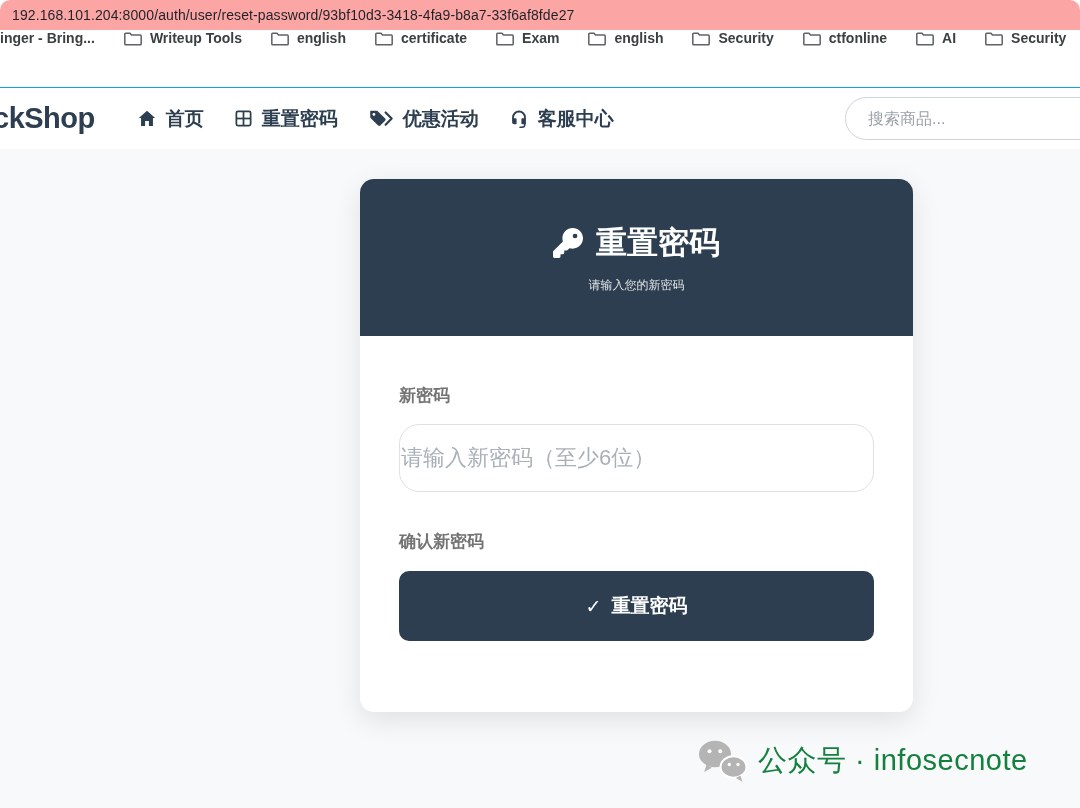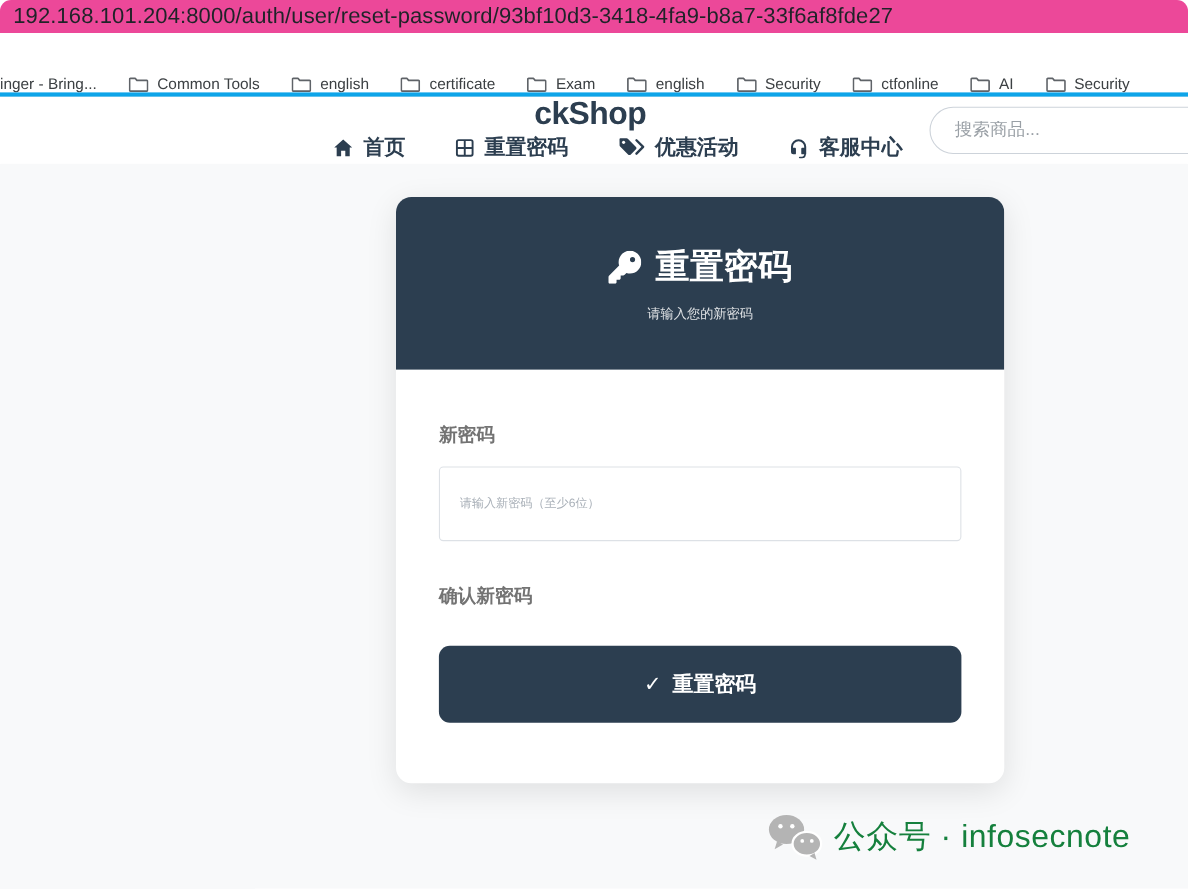--- a/index.html
+++ b/index.html
@@ -3,45 +3,45 @@
 <meta charset="utf-8">
 <style>
   * { margin:0; padding:0; box-sizing:border-box; }
   html,body { width:1080px; height:808px; overflow:hidden; }
   body {
     font-family:"Liberation Sans","DejaVu Sans",sans-serif;
     background:#ffffff; position:relative;
   }
   
   .urlbar {
-    height:30px; background:#ec4899; border-radius:10px 10px 0 0;
+    height:30px; background:#fca5a5; border-radius:10px 10px 0 0;
     display:flex; align-items:center; padding:0 12px;
-    font-size:20px; color:#1f2328; letter-spacing:0.1px;
+    font-size:14px; color:#1f2328; letter-spacing:0.1px;
     white-space:nowrap; overflow:hidden;
   }
   .bookmarks-bar {
-    height:58px; background:#fff; border-bottom:4px solid #0ea5e9;
-    display:flex; align-items:flex-end; gap:29px;
-    white-space:nowrap; overflow:hidden;
+    height:58px; background:#fff; border-bottom:1px solid #0ea5e9;
+    display:flex; align-items:flex-start; gap:29px;
+    white-space:nowrap; overflow:hidden;font-weight:bold;
   }
   .bookmark {
     display:flex; align-items:center; gap:8px;
     font-size:14px; color:#3c4043; cursor:pointer; flex:0 0 auto;
   }
   .bookmark svg { flex:0 0 auto; }
   
   .site-header {
     height:61px; background:#fff; display:flex; align-items:center;
-    position:relative; box-shadow:0 1px 3px rgba(0,0,0,0.07);flex-direction:column;
+    position:relative; box-shadow:0 1px 3px rgba(0,0,0,0.07);
   }
   .logo {
     font-size:29px; font-weight:800; color:#2c3e50;
     margin-left:-7px; letter-spacing:-0.5px; cursor:pointer; flex:0 0 auto;
   }
-  .nav { display:flex; gap:44px; margin-left:42px; }
+  .nav { display:flex; gap:30px; margin-left:42px; }
   .nav-item {
     display:flex; align-items:center; gap:9px;
     font-size:19px; font-weight:600; color:#2c3e50; cursor:pointer;
     white-space:nowrap;
   }
   .nav-item svg { flex:0 0 auto; }
   .search-pill {
     position:absolute; left:845px; top:9px; width:280px; height:43px;
     border:1px solid #cdd3da; border-radius:22px; background:#fff;
     display:flex; align-items:center; padding:0 22px;
@@ -64,22 +64,22 @@
     padding-top:43px; font-size:31px; font-weight:700;
   }
   .card-subtitle { margin-top:13px; font-size:12px; color:rgba(255,255,255,0.85); }
   .card-body { padding:48px 39px 0; }
   .form-group { margin-bottom:38px; }
   .form-label {
     display:block; font-size:17px; font-weight:700; color:#737373;
     margin-bottom:17px;
   }
   .form-input {
-    width:100%; height:68px; border:1px solid #dde1e6; border-radius:4px;
-    padding:0 18px; font-size:11px; color:#333; background:#fff;
+    width:100%; height:68px; border:1px solid #dde1e6; border-radius:20px;
+    padding:0 1px; font-size:22px; color:#333; background:#fff;
     font-family:inherit; outline:none;
   }
   .form-input::placeholder { color:#a9b0b8; }
   .submit-btn {
     width:100%; height:70px; background:#2c3e50; color:#fff; border:none;
     border-radius:10px; font-size:19px; font-weight:700; cursor:pointer;
     display:flex; align-items:center; justify-content:center; gap:10px;
     font-family:inherit;
   }
   .watermark {
@@ -96,21 +96,21 @@
 </div>
 
 <div class="bookmarks-bar">
   <span class="bookmark">
     <span>inger - Bring...</span>
   </span>
   <span class="bookmark">
     <svg width="18" height="15" viewBox="0 0 20 16">
         <path d="M1.8 2.2h4.9l1.6 2h9.9c.5 0 .9.4.9.9v9c0 .5-.4.9-.9.9H1.8c-.5 0-.9-.4-.9-.9V3.1c0-.5.4-.9.9-.9z" fill="none" stroke="#5f6368" stroke-width="1.7" stroke-linejoin="round"></path>
       </svg>
-    <span>Common Tools</span>
+    <span>Writeup Tools</span>
   </span>
   <span class="bookmark">
     <svg width="18" height="15" viewBox="0 0 20 16">
         <path d="M1.8 2.2h4.9l1.6 2h9.9c.5 0 .9.4.9.9v9c0 .5-.4.9-.9.9H1.8c-.5 0-.9-.4-.9-.9V3.1c0-.5.4-.9.9-.9z" fill="none" stroke="#5f6368" stroke-width="1.7" stroke-linejoin="round"></path>
       </svg>
     <span>english</span>
   </span>
   <span class="bookmark">
     <svg width="18" height="15" viewBox="0 0 20 16">
         <path d="M1.8 2.2h4.9l1.6 2h9.9c.5 0 .9.4.9.9v9c0 .5-.4.9-.9.9H1.8c-.5 0-.9-.4-.9-.9V3.1c0-.5.4-.9.9-.9z" fill="none" stroke="#5f6368" stroke-width="1.7" stroke-linejoin="round"></path>
@@ -203,21 +203,21 @@
         <span>重置密码</span>
       </div>
       <div class="card-subtitle">请输入您的新密码</div>
     </div>
 
     <div class="card-body">
       <div class="form-group">
         <label class="form-label">新密码</label>
         <input class="form-input" type="password" placeholder="请输入新密码（至少6位）" style="">
       </div>
-      <div class="form-group" style="margin-bottom:34px;">
+      <div class="form-group" style="margin-bottom:18px;">
         <label class="form-label">确认新密码</label>
       </div>
       <button class="submit-btn">
         <span>✓</span>
         <span>重置密码</span>
       </button>
     </div>
   </div>
 
   <div class="watermark">

